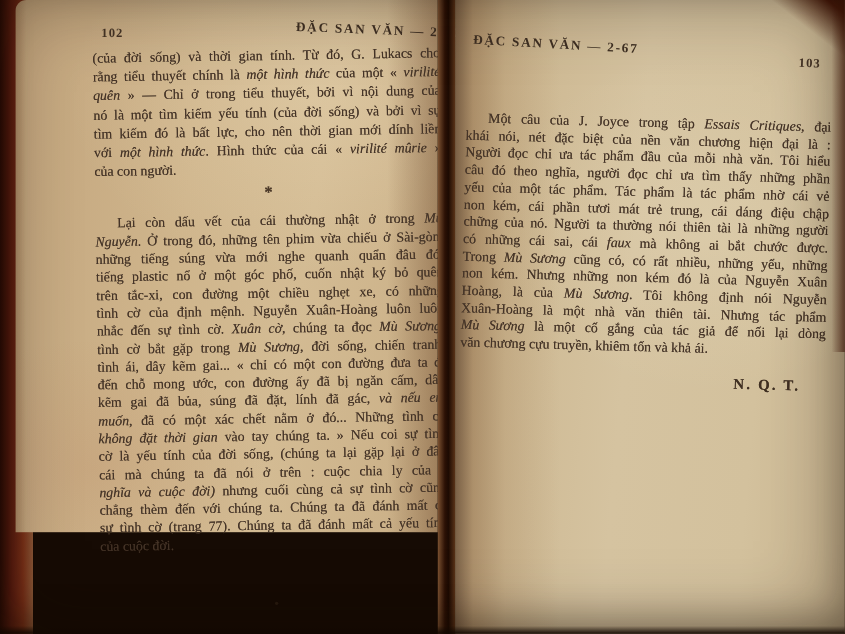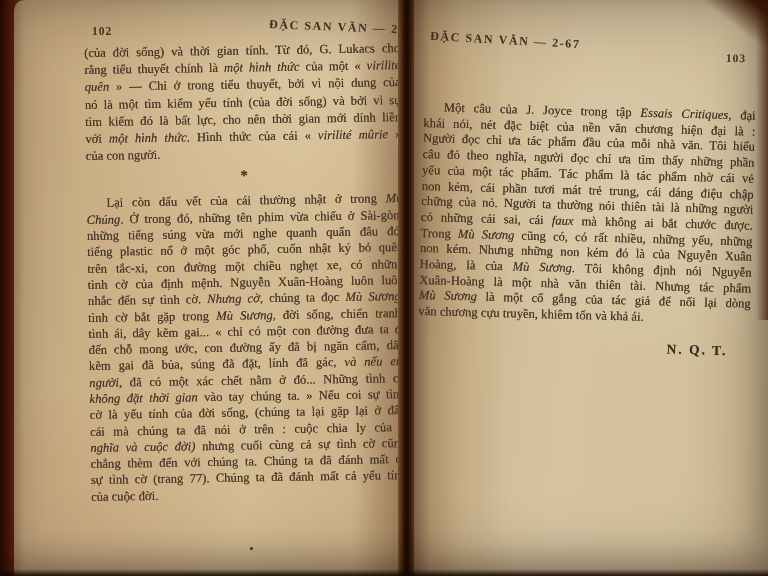--- a/index.html
+++ b/index.html
@@ -23,21 +23,21 @@
     position:absolute;right:0;top:0;width:12px;height:320px;
     background:linear-gradient(to left,rgba(80,28,12,.65),rgba(80,28,12,0));
   }
   #edge-bottom{
     position:absolute;left:0;bottom:0;width:768px;height:7px;
     background:linear-gradient(to top,rgba(20,9,3,.9),rgba(20,9,3,0));
   }
 
   
   #left-page{
-    position:absolute;left:14px;top:0;width:384px;height:576px;
+    position:absolute;left:14px;top:0;width:384px;height:484px;
     border-top-left-radius:10px;
     background:
       linear-gradient(to right,rgba(90,45,18,0) 88%,rgba(75,36,12,.34) 100%),
       linear-gradient(to right,rgba(120,70,40,.25) 0px,rgba(120,70,40,0) 10px),
       radial-gradient(ellipse 230px 170px at 18% 88%,rgba(165,95,65,.12),rgba(165,95,65,0) 70%),
       radial-gradient(ellipse 320px 230px at 70% 18%,rgba(255,242,212,.20),rgba(255,242,212,0) 70%),
       linear-gradient(100deg,#c2a47c 0%,#cfb58c 40%,#d3bb93 65%,#c9ae85 100%);
   }
   #gutter{
     position:absolute;left:398px;top:0;width:16px;height:576px;
@@ -112,31 +112,31 @@
           <div class="tline"><span>rằng tiểu thuyết chính là </span><i>một hình thức</i><span> của một « </span><i>virilité</i></div>
           <div class="tline"><i>quên</i><span> » — Chỉ ở trong tiểu thuyết, bởi vì nội dung của</span></div>
           <div class="tline"><span>nó là một tìm kiếm yếu tính (của đời sống) và bởi vì sự</span></div>
           <div class="tline"><span>tìm kiếm đó là bất lực, cho nên thời gian mới dính liền</span></div>
           <div class="tline"><span>với </span><i>một hình thức</i><span>. Hình thức của cái « </span><i>virilité mûrie</i><span> »</span></div>
           <div class="tline tline-last"><span>của con người.</span></div>
         </div>
       <div id="separator-star">*</div>
       <div id="left-para-2">
           <div class="tline tline-indent"><span>Lại còn dấu vết của cái thường nhật ở trong </span><i>Mù</i></div>
-          <div class="tline"><i>Chúng</i><span>. Ở trong đó, những tên phim vừa chiếu ở Sài-gòn,</span></div>
+          <div class="tline"><i>Nguyễn</i><span>. Ở trong đó, những tên phim vừa chiếu ở Sài-gòn,</span></div>
           <div class="tline"><span>những tiếng súng vừa mới nghe quanh quẩn đâu đó,</span></div>
           <div class="tline"><span>tiếng plastic nổ ở một góc phố, cuốn nhật ký bỏ quên</span></div>
           <div class="tline"><span>trên tắc-xi, con đường một chiều nghẹt xe, có những</span></div>
           <div class="tline"><span>tình cờ của định mệnh. Nguyễn Xuân-Hoàng luôn luôn</span></div>
-          <div class="tline"><span>nhắc đến sự tình cờ. </span><i>Nhưng cờ</i><span>, chúng ta đọc </span><i>Mù Sương</i><span>,</span></div>
+          <div class="tline"><span>nhắc đến sự tình cờ. </span><i>Xuân cờ</i><span>, chúng ta đọc </span><i>Mù Sương</i><span>,</span></div>
           <div class="tline"><span>tình cờ bắt gặp trong </span><i>Mù Sương</i><span>, đời sống, chiến tranh,</span></div>
           <div class="tline"><span>tình ái, dây kẽm gai... « chỉ có một con đường đưa ta đi</span></div>
           <div class="tline"><span>đến chỗ mong ước, con đường ấy đã bị ngăn cấm, dây</span></div>
           <div class="tline"><span>kẽm gai đã bủa, súng đã đặt, lính đã gác, </span><i>và nếu em</i></div>
-          <div class="tline"><i>người</i><span>, đã có một xác chết nằm ở đó... Những tình cờ</span></div>
+          <div class="tline"><i>muốn</i><span>, đã có một xác chết nằm ở đó... Những tình cờ</span></div>
           <div class="tline"><i>không đặt thời gian</i><span> vào tay chúng ta. » Nếu coi sự tình</span></div>
           <div class="tline"><span>cờ là yếu tính của đời sống, (chúng ta lại gặp lại ở đây</span></div>
           <div class="tline"><span>cái mà chúng ta đã nói ở trên : cuộc chia ly của </span><i>ý</i></div>
           <div class="tline"><i>nghĩa và cuộc đời)</i><span> nhưng cuối cùng cả sự tình cờ cũng</span></div>
           <div class="tline"><span>chẳng thèm đến với chúng ta. Chúng ta đã đánh mất cả</span></div>
           <div class="tline"><span>sự tình cờ (trang 77). Chúng ta đã đánh mất cả yếu tính</span></div>
           <div class="tline tline-last"><span>của cuộc đời.</span></div>
         </div>
     </div>
 

